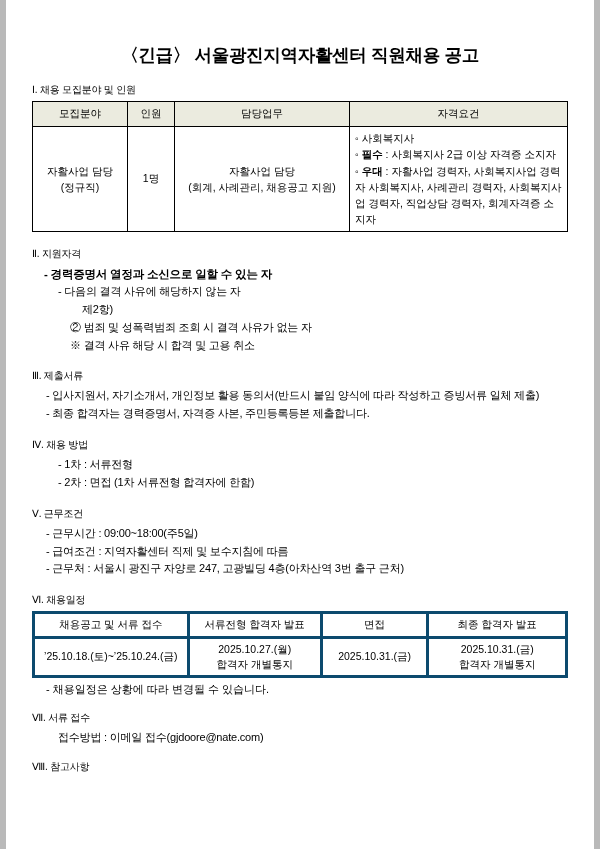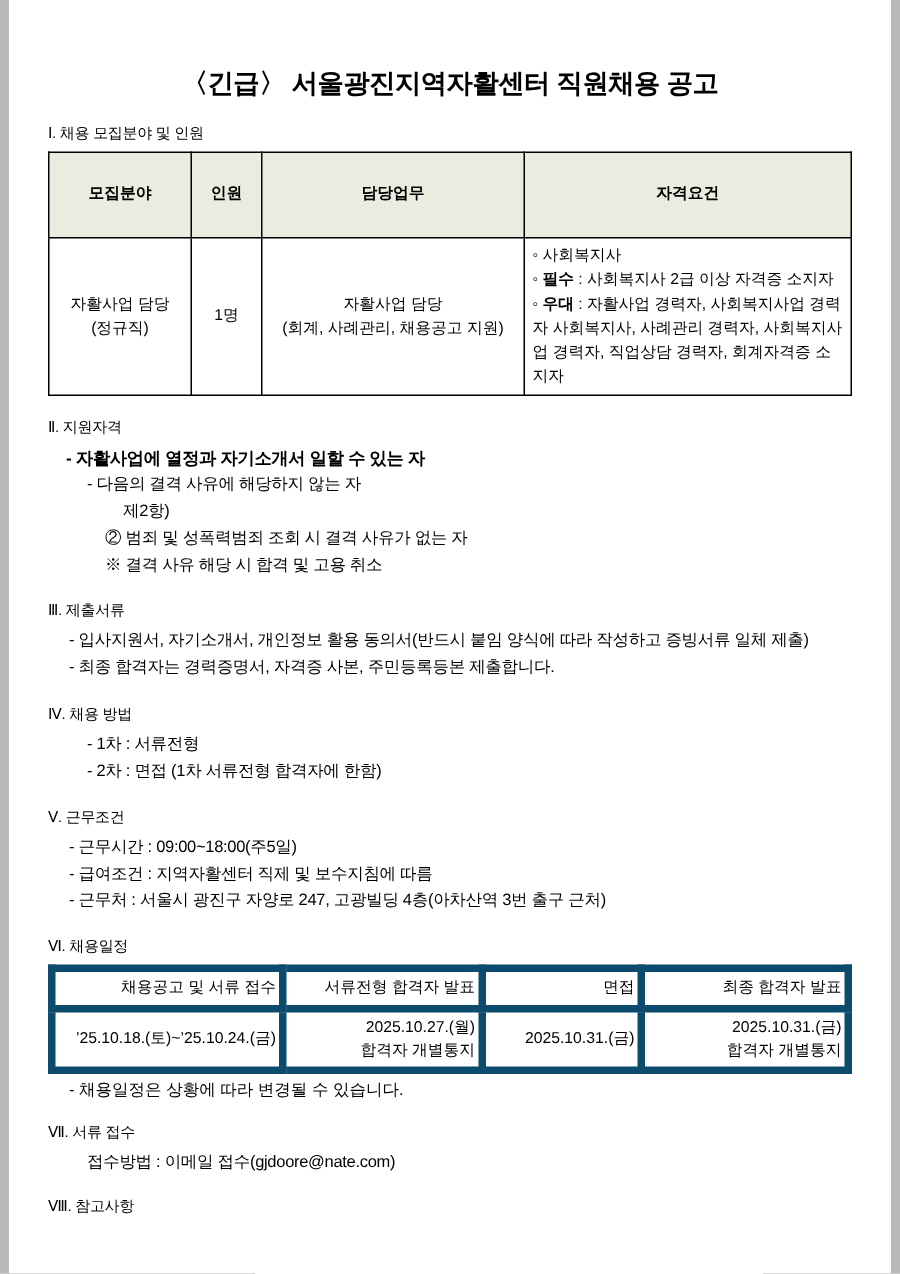--- a/index.html
+++ b/index.html
@@ -50,22 +50,22 @@
     font-size: 10.5px;
   }
   table.tbl th, table.tbl td {
     border: 1px solid #000;
     padding: 3px 5px;
     vertical-align: middle;
   }
   table.tbl thead th {
     background: #ebebdf;
     text-align: center;
-    font-weight: bold;
-    padding: 20px 3px;
+    font-weight: normal;
+    padding: 4px 3px;
   }
   .c-center { text-align: center; }
   .cell-lines div { line-height: 1.55; }
   .body-block {
     font-size: 11px;
     line-height: 1.62;
     letter-spacing: -0.2px;
   }
   .ind1 { padding-left: 14px; }
   .ind2 { padding-left: 26px; }
@@ -76,25 +76,24 @@
     padding-left: 12px;
     font-size: 11.5px;
   }
   table.sched {
     width: 100%;
     border-collapse: collapse;
     font-size: 10.5px;
     text-align: center;
   }
   table.sched th, table.sched td {
-    border: 5px solid #0c4a6e;
+    border: 3px solid #0c4a6e;
     padding: 3px 2px;
     vertical-align: middle;
     font-weight: normal;
-    text-align: right;
   }
   table.sched .two-line div { line-height: 1.45; }
   .note-line {
     font-size: 11px;
     padding-left: 14px;
     margin-top: 3px;
   }
 </style>
 </head>
 <body>
@@ -129,21 +128,21 @@
           <div>◦ 사회복지사</div>
           <div>◦ <b>필수</b> : 사회복지사 2급 이상 자격증 소지자</div>
           <div>◦ <b>우대</b> : 자활사업 경력자, 사회복지사업 경력자 사회복지사, 사례관리 경력자, 사회복지사업 경력자, 직업상담 경력자, 회계자격증 소지자</div>
         </td>
       </tr>
     </tbody>
   </table>
 
   <div class="section-head">Ⅱ. 지원자격</div>
   <div class="body-block">
-    <div class="sub-bold">- 자활사업에 열정과 자기소개서 일할 수 있는 자</div>
+    <div class="sub-bold">- 경력증명서 열정과 소신으로 일할 수 있는 자</div>
     <div class="ind2">- 다음의 결격 사유에 해당하지 않는 자</div>
     <div class="ind4">제2항)</div>
     <div class="ind3">② 범죄 및 성폭력범죄 조회 시 결격 사유가 없는 자</div>
     <div class="ind3">※ 결격 사유 해당 시 합격 및 고용 취소</div>
   </div>
 
   <div class="section-head">Ⅲ. 제출서류</div>
   <div class="body-block">
     <div class="ind1">- 입사지원서, 자기소개서, 개인정보 활용 동의서(반드시 붙임 양식에 따라 작성하고 증빙서류 일체 제출)</div>
     <div class="ind1">- 최종 합격자는 경력증명서, 자격증 사본, 주민등록등본 제출합니다.</div>

